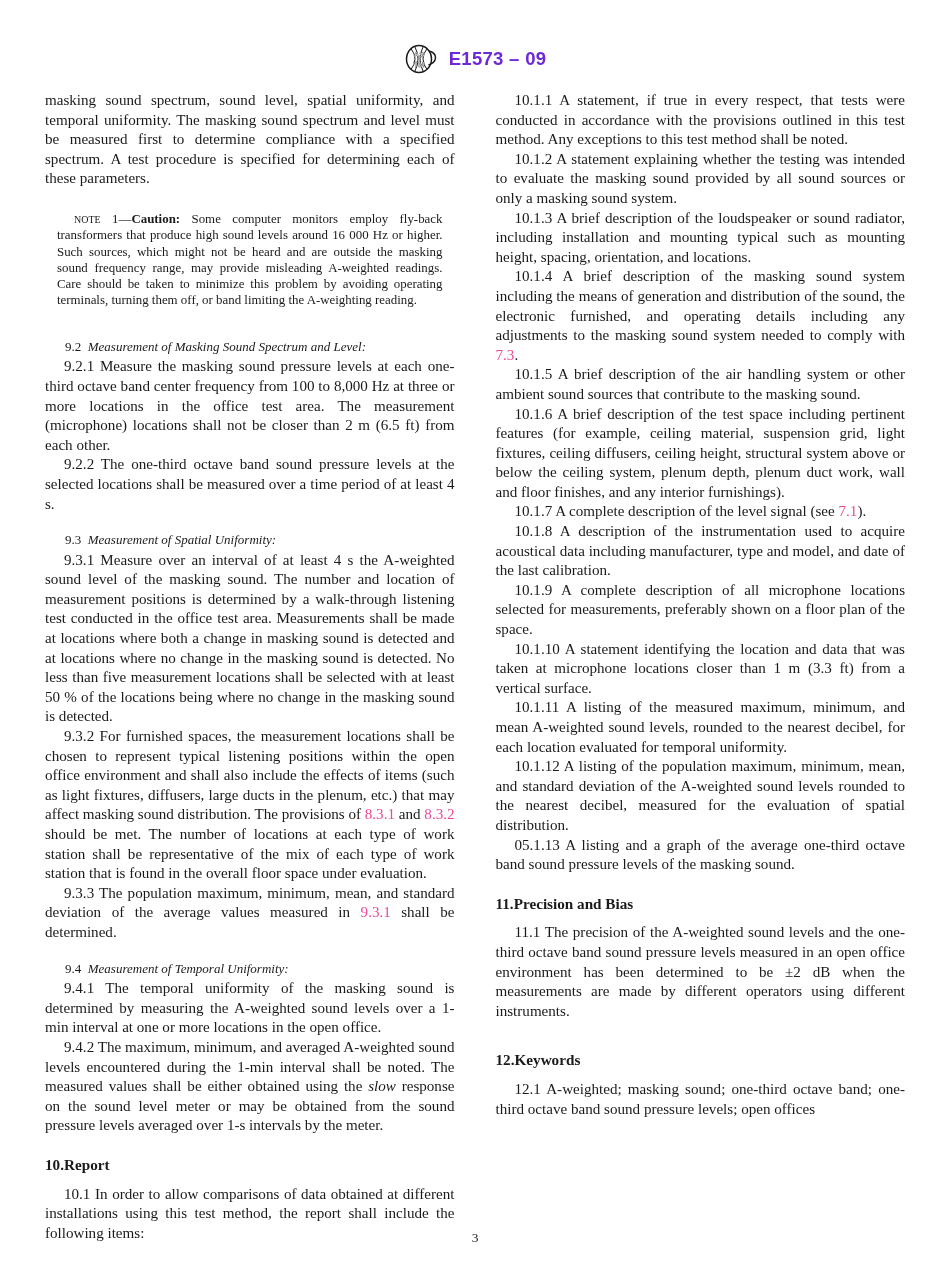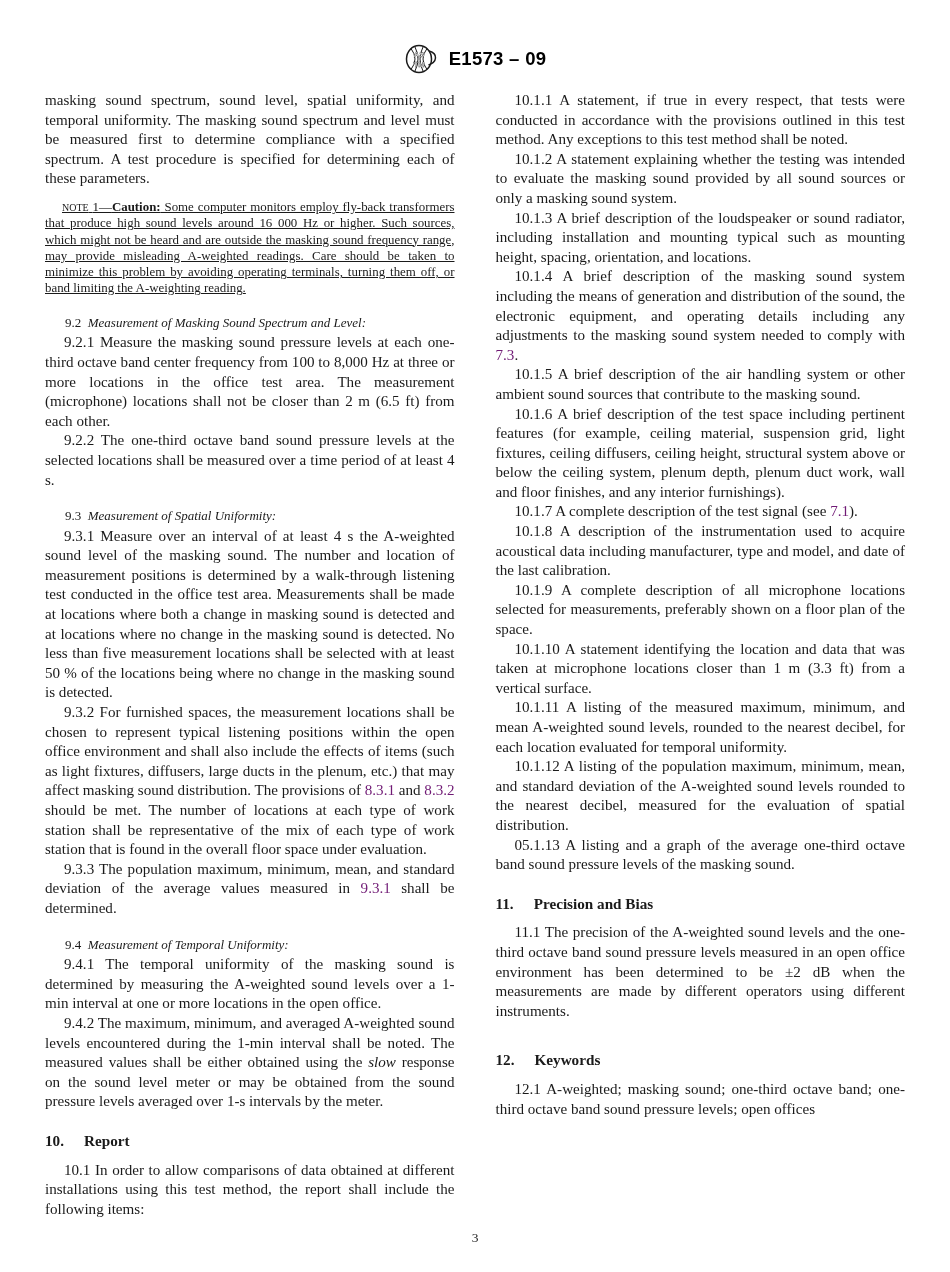--- a/index.html
+++ b/index.html
@@ -37,21 +37,21 @@
   .astm-logo {
     width: 34px;
     height: 30px;
     display: block;
   }
   .doc-designation {
     font-family: "Liberation Sans", "DejaVu Sans", sans-serif;
     font-weight: bold;
     font-size: 18.5px;
     letter-spacing: 0.3px;
-    color: #000000;
+    color: #6d28d9;
     white-space: nowrap;
   }
 
   
   .columns {
     position: absolute;
     top: 91px;
     left: 45px;
     width: 860px;
     display: flex;
@@ -85,44 +85,43 @@
     font-style: normal;
   }
   h2.major {
     margin: 0;
     font-size: 15.2px;
     line-height: 19.6px;
     font-weight: bold;
     text-indent: 0;
   }
   h2.major .mnum {
-    margin-right: 20px;
+    margin-right: 0;
     text-align: center;
   }
   .xref {
-    color: #701a75;
+    color: #ec4899;
   }
   .ital {
     font-style: italic;
   }
   .bold {
     font-weight: bold;
   }
   .spacer-sm { height: 10px; }
   .spacer-md { height: 15px; }
   .spacer-lg { height: 19px; }
 
   
   .note {
-    margin: 0;
+    margin: 12px;
     font-size: 12.9px;
     line-height: 16.3px;
     text-align: justify;
     text-indent: 17px;
-    text-decoration: underline;
   }
   .note .notelabel {
     font-variant: small-caps;
     text-transform: lowercase;
     font-size: 13.6px;
   }
 
   
   .folio {
     position: absolute;
@@ -203,26 +202,26 @@
       <p class="para">10.1  In order to allow comparisons of data obtained at different installations using this test method, the report shall include the following items:</p>
 
     </div>
 
     <div class="col">
 
       <p class="para">10.1.1  A statement, if true in every respect, that tests were conducted in accordance with the provisions outlined in this test method. Any exceptions to this test method shall be noted.</p>
       <p class="para">10.1.2  A statement explaining whether the testing was intended to evaluate the masking sound provided by all sound sources or only a masking sound system.</p>
       <p class="para">10.1.3  A brief description of the loudspeaker or sound radiator, including installation and mounting typical such as mounting height, spacing, orientation, and locations.</p>
 
-      <p class="para"><span>10.1.4  A brief description of the masking sound system including the means of generation and distribution of the sound, the electronic equipment, and operating details including any adjustments to the masking sound system needed to comply with </span><span class="xref">7.3</span><span>.</span></p>
+      <p class="para"><span>10.1.4  A brief description of the masking sound system including the means of generation and distribution of the sound, the electronic furnished, and operating details including any adjustments to the masking sound system needed to comply with </span><span class="xref">7.3</span><span>.</span></p>
 
       <p class="para">10.1.5  A brief description of the air handling system or other ambient sound sources that contribute to the masking sound.</p>
       <p class="para">10.1.6  A brief description of the test space including pertinent features (for example, ceiling material, suspension grid, light fixtures, ceiling diffusers, ceiling height, structural system above or below the ceiling system, plenum depth, plenum duct work, wall and floor finishes, and any interior furnishings).</p>
 
-      <p class="para"><span>10.1.7  A complete description of the test signal (see </span><span class="xref">7.1</span><span>).</span></p>
+      <p class="para"><span>10.1.7  A complete description of the level signal (see </span><span class="xref">7.1</span><span>).</span></p>
 
       <p class="para">10.1.8  A description of the instrumentation used to acquire acoustical data including manufacturer, type and model, and date of the last calibration.</p>
       <p class="para">10.1.9  A complete description of all microphone locations selected for measurements, preferably shown on a floor plan of the space.</p>
       <p class="para">10.1.10  A statement identifying the location and data that was taken at microphone locations closer than 1 m (3.3 ft) from a vertical surface.</p>
       <p class="para">10.1.11  A listing of the measured maximum, minimum, and mean A-weighted sound levels, rounded to the nearest decibel, for each location evaluated for temporal uniformity.</p>
       <p class="para">10.1.12  A listing of the population maximum, minimum, mean, and standard deviation of the A-weighted sound levels rounded to the nearest decibel, measured for the evaluation of spatial distribution.</p>
       <p class="para">05.1.13  A listing and a graph of the average one-third octave band sound pressure levels of the masking sound.</p>
 
       <div class="spacer-lg"></div>
 

